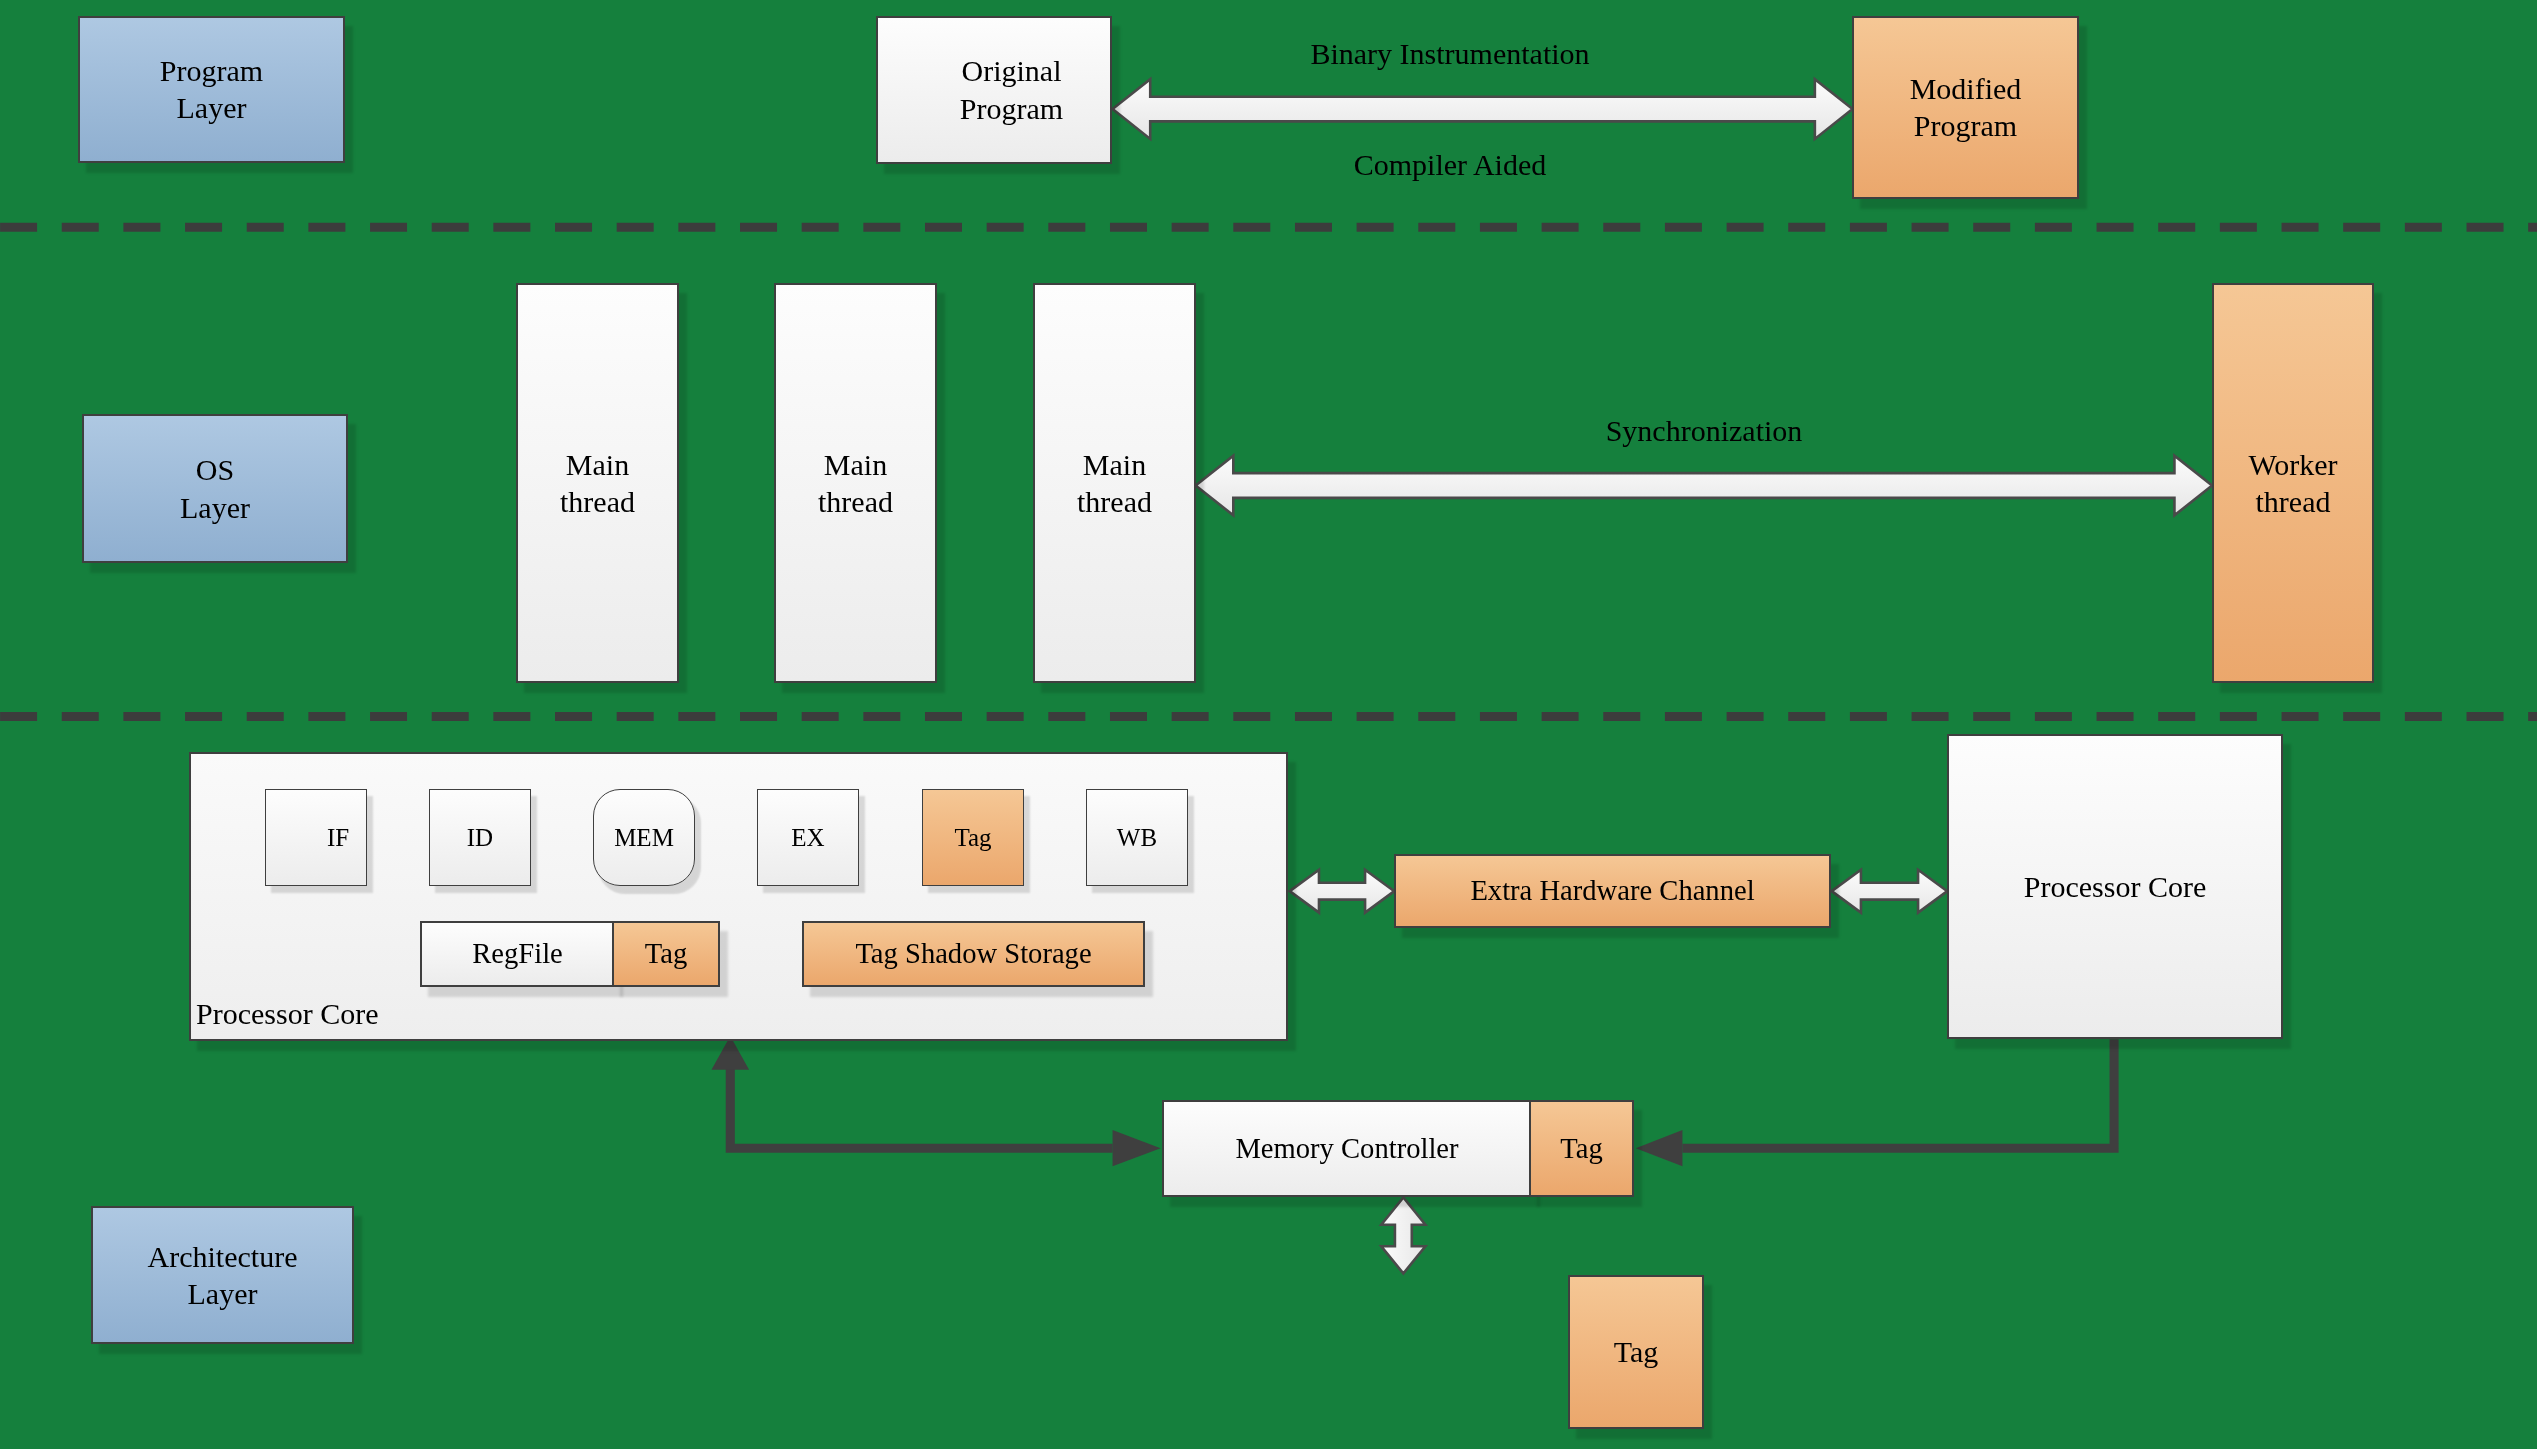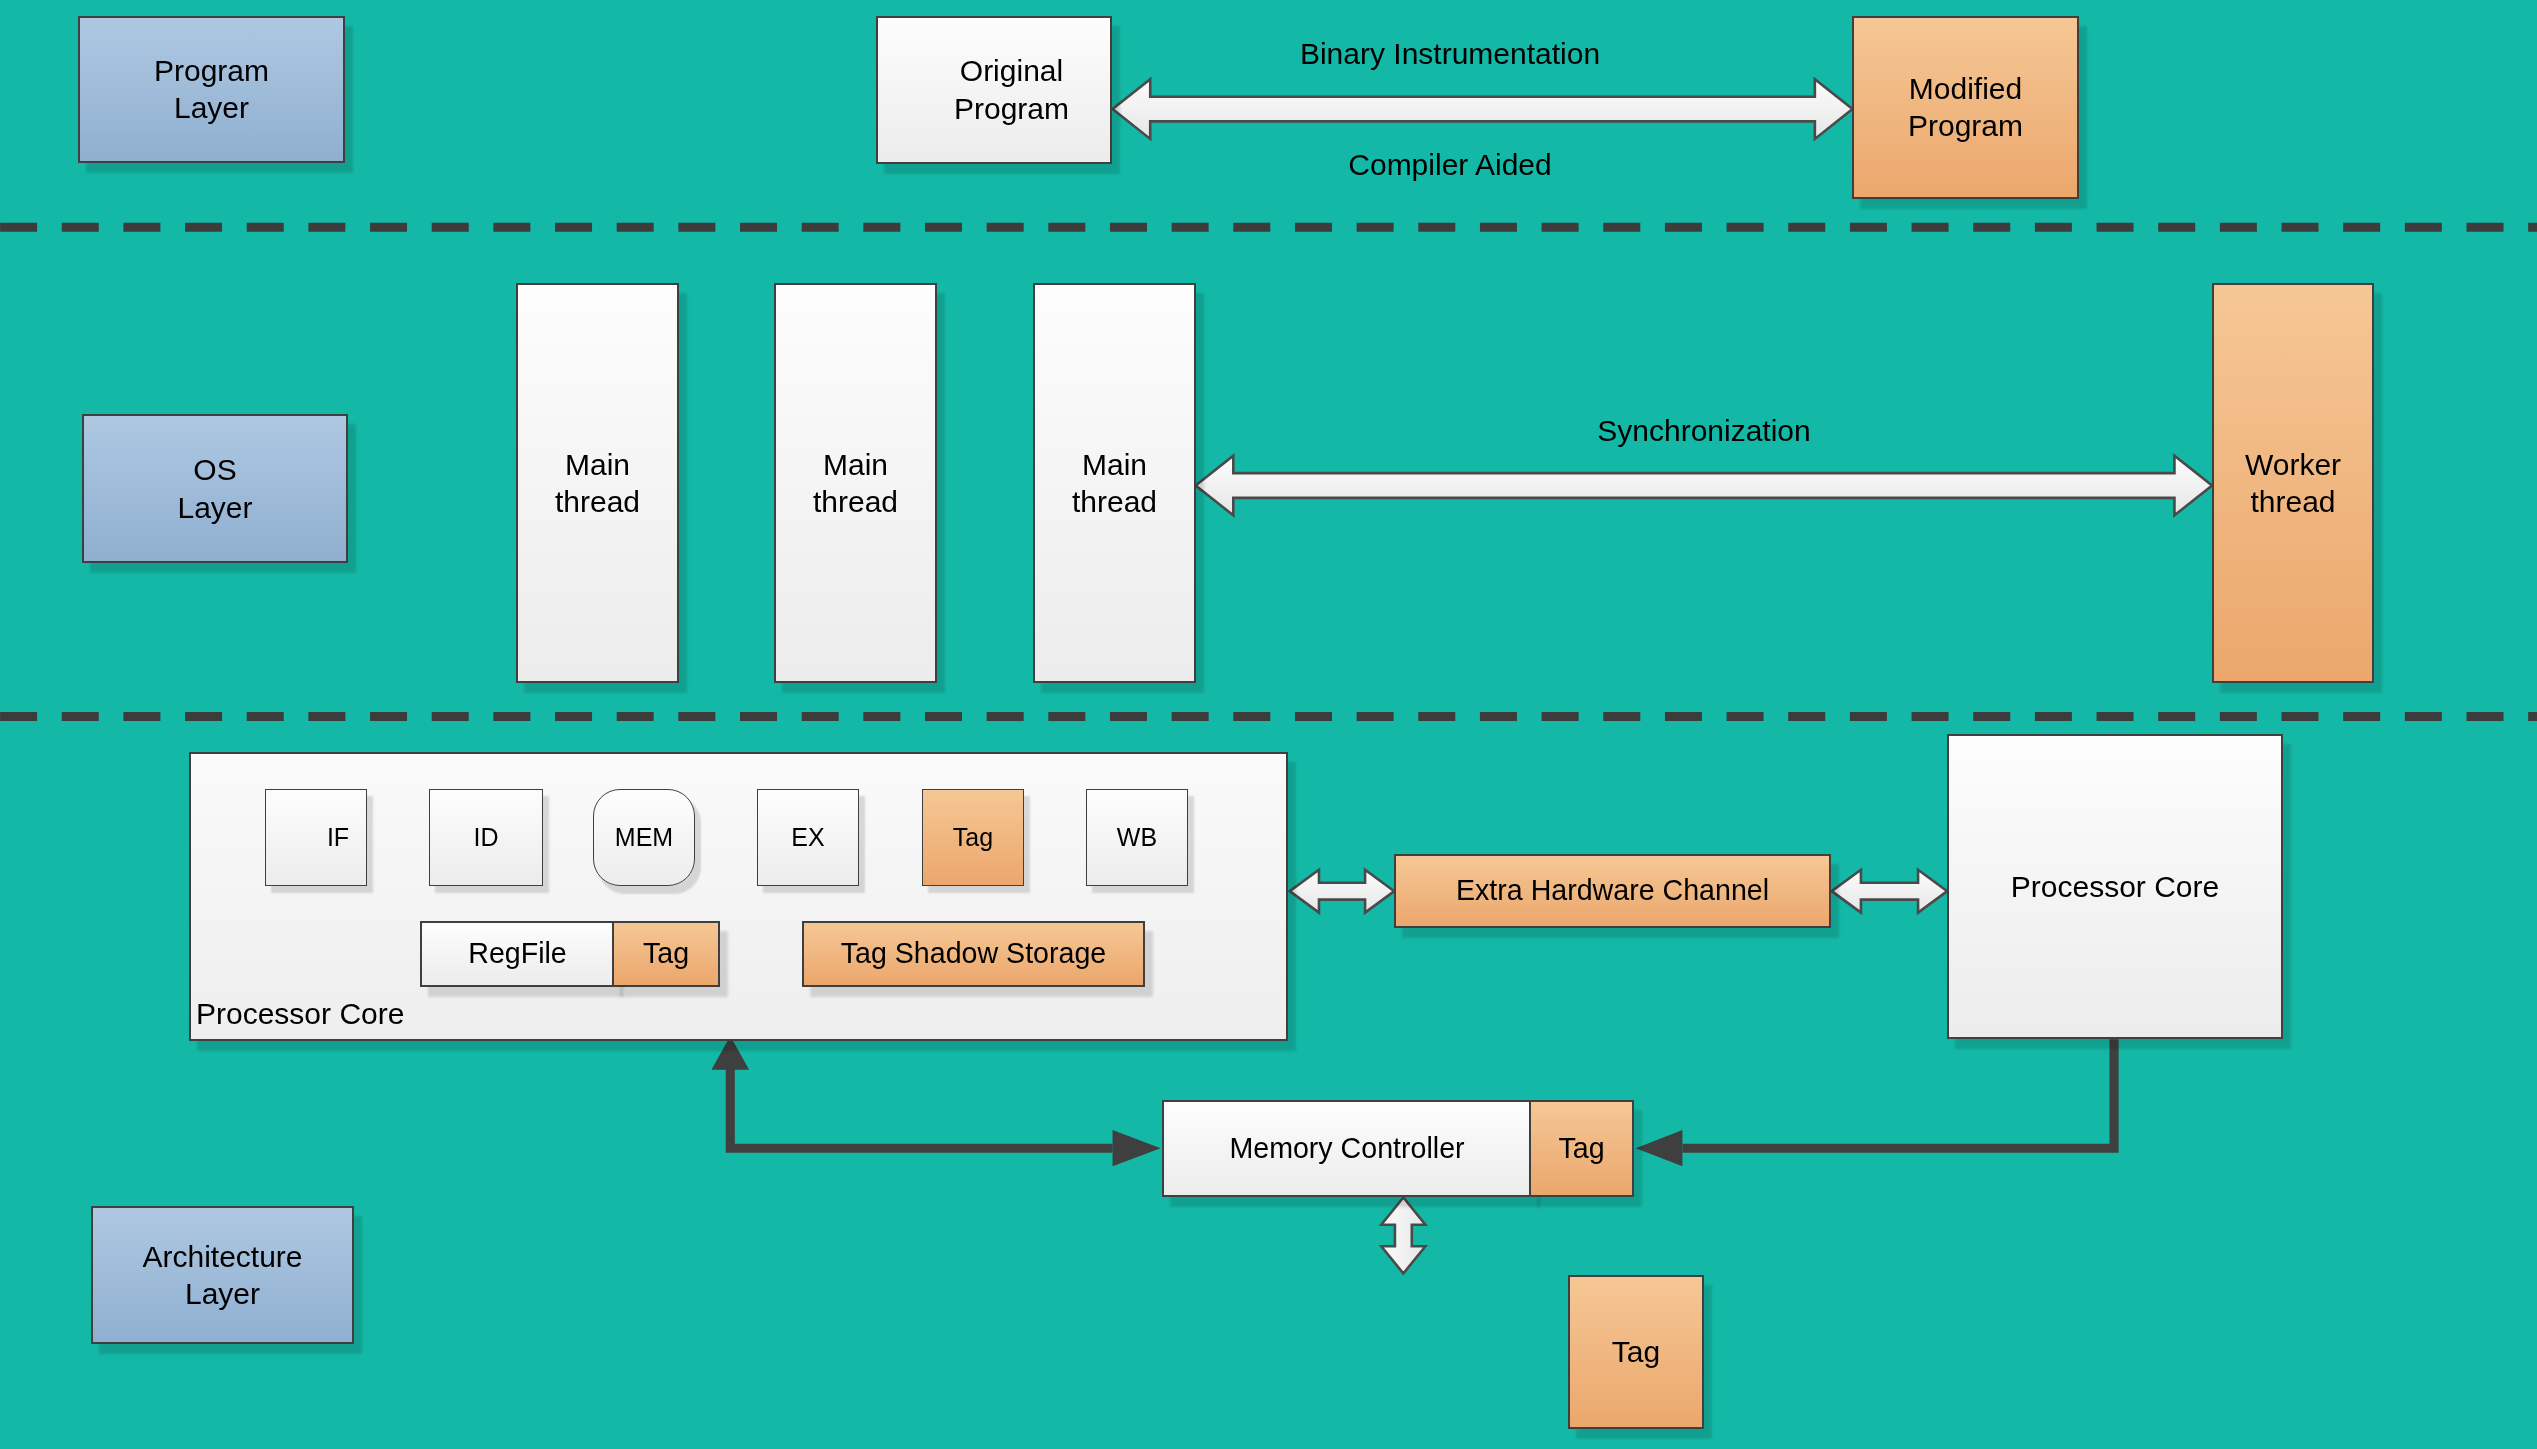--- a/index.html
+++ b/index.html
@@ -1,18 +1,18 @@
 <!DOCTYPE html>
 <html style="font-size:10.4px"><head>
 <meta charset="utf-8">
 <style>
   html,body{margin:0;padding:0;background:#fff;}
   .canvas{
-    position:relative;width:2538px;height:1450px;background:#14b8a6;
-    font-family:Liberation Sans, sans-serif;color:#000;overflow:hidden;
+    position:relative;width:2538px;height:1450px;background:#15803d;
+    font-family:Liberation Serif, serif;color:#000;overflow:hidden;
   }
   .node{
     position:absolute;box-sizing:border-box;
     border:2.6px solid #3f3f3f;
     display:flex;align-items:center;justify-content:center;
     text-align:center;white-space:pre-line;
     font-size:30px;line-height:1.25;
     box-shadow:8.4px 9.7px 2.6px rgba(0,0,0,0.13);
     z-index:2;
   }
@@ -117,21 +117,21 @@
     <span>Architecture
 Layer</span>
   </div>
 
   <div class="node container" style="left:189px;top:752px;width:1099px;height:289px;"></div>
   <div class="corner-label" style="left:196px;top:997px;">Processor Core</div>
 
   <div class="node white stage" style="left:265px;top:789px;width:102px;height:97px;padding-left:44px;">
     <span>IF</span>
   </div>
-  <div class="node white stage" style="left:429px;top:789px;width:114px;height:97px;">
+  <div class="node white stage" style="left:429px;top:789px;width:102px;height:97px;">
     <span>ID</span>
   </div>
   <div class="node white stage" style="left:593px;top:789px;width:102px;height:97px;border-radius:27px;">
     <span>MEM</span>
   </div>
   <div class="node white stage" style="left:757px;top:789px;width:102px;height:97px;">
     <span>EX</span>
   </div>
   <div class="node orange stage" style="left:922px;top:789px;width:102px;height:97px;">
     <span>Tag</span>

